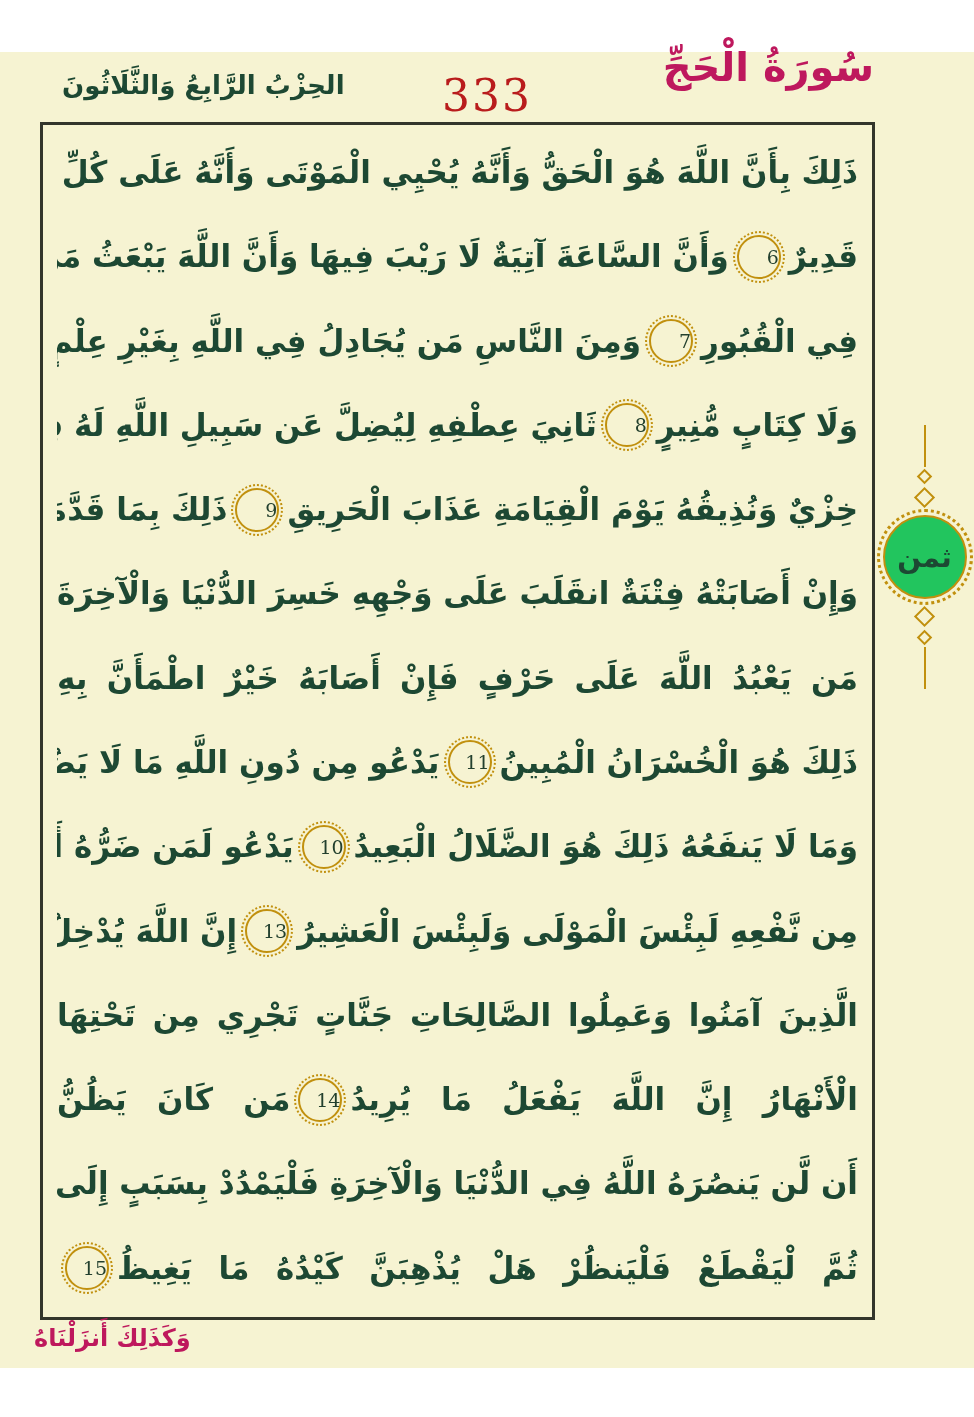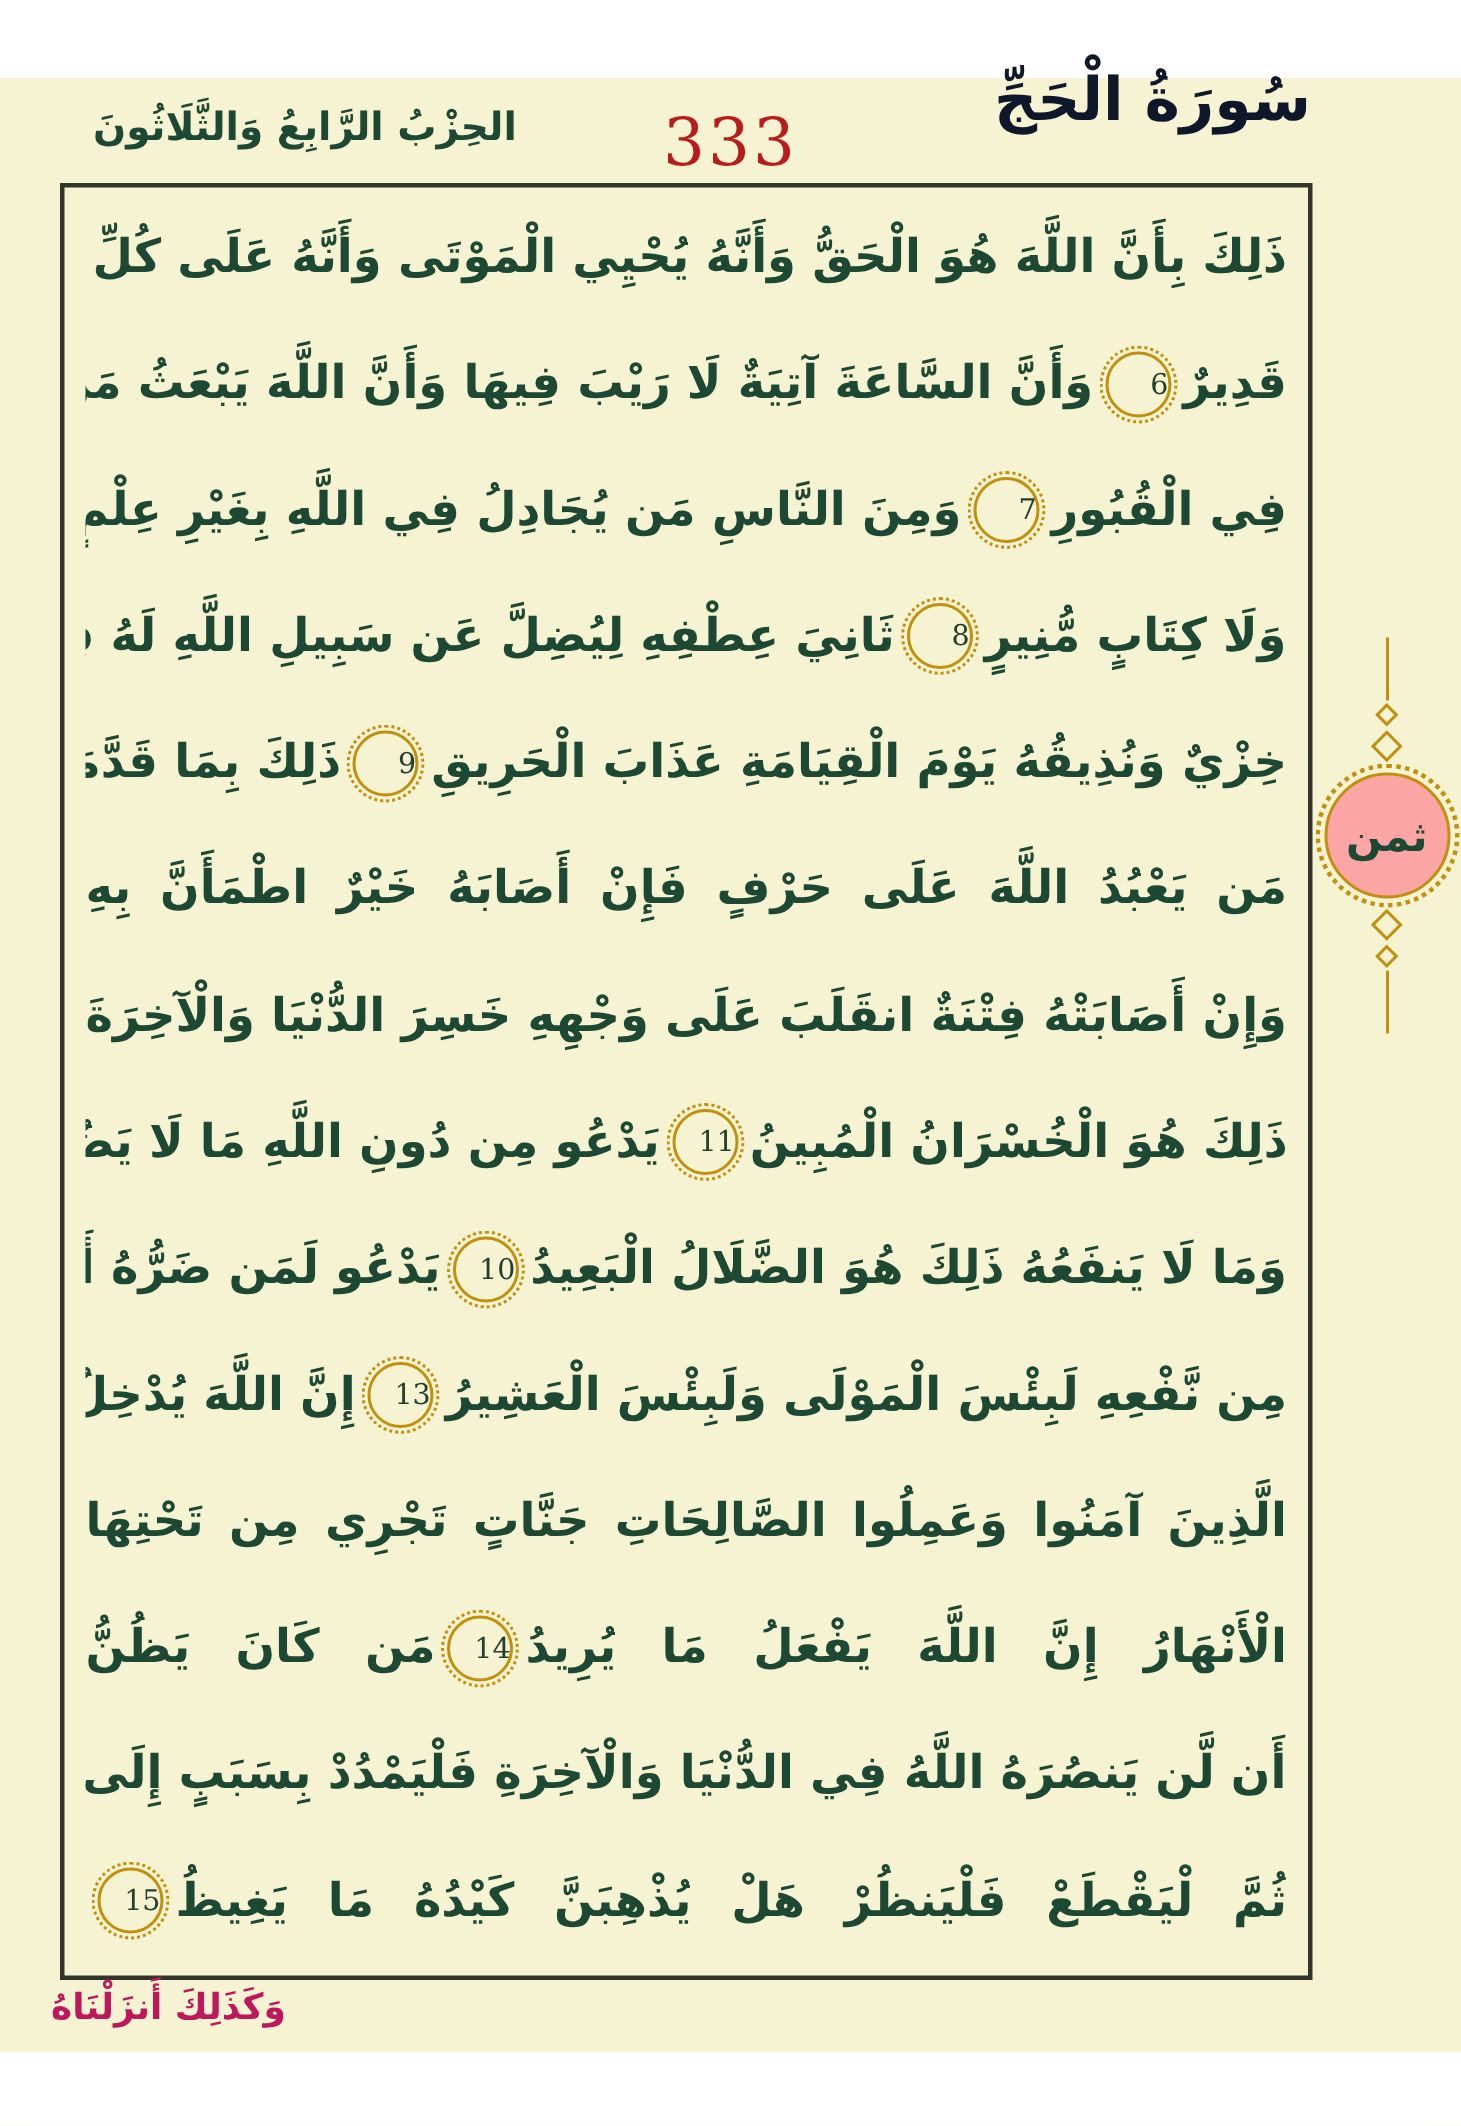--- a/index.html
+++ b/index.html
@@ -24,21 +24,21 @@
   }
   .hdr-page-number{
     position:absolute;top:18px;left:0;width:100%;
     text-align:center;
     color:#b91c1c;font-size:44px;
     font-family:"DejaVu Serif",serif;
     letter-spacing:2px;
   }
   .hdr-surah{
     position:absolute;top:-8px;right:100px;
-    color:#0f172a;font-size:40px;font-weight:bold;
+    color:#be185d;font-size:40px;font-weight:bold;
     direction:rtl;
   }
   
   .text-frame{
     position:absolute;left:40px;top:70px;
     width:835px;height:1198px;
     border:3px solid #33352b;
     box-sizing:border-box;
     display:flex;flex-direction:column;
     padding:6px 14px;
@@ -96,21 +96,21 @@
   .orn-diamond.small{width:7px;height:7px;}
   .orn-medallion{
     width:80px;height:80px;
     border:2px solid #c1900e;
     outline:3px dotted #c1900e;
     outline-offset:3px;
     border-radius:50%;
     display:flex;align-items:center;justify-content:center;
     color:#1d4833;font-size:28px;font-weight:bold;
     margin:6px 0;
-    background:#fca5a5;
+    background:#22c55e;
   }
   
   .catchword{
     position:absolute;left:34px;top:1272px;
     color:#be185d;font-size:24px;font-weight:bold;
     direction:rtl;
   }
 </style>
 </head>
 <body>
@@ -122,22 +122,22 @@
     <div class="hdr-hizb">الحِزْبُ الرَّابِعُ وَالثَّلَاثُونَ</div>
     <div class="hdr-page-number">333</div>
     <div class="hdr-surah">سُورَةُ الْحَجِّ</div>
 
     <div class="text-frame">
         <div class="mushaf-line"><span class="ayah-text">ذَلِكَ بِأَنَّ اللَّهَ هُوَ الْحَقُّ وَأَنَّهُ يُحْيِي الْمَوْتَى وَأَنَّهُ عَلَى كُلِّ شَيْءٍ</span></div>
         <div class="mushaf-line"><span class="ayah-text">قَدِيرٌ</span><span class="verse-marker">6</span><span class="ayah-text">وَأَنَّ السَّاعَةَ آتِيَةٌ لَا رَيْبَ فِيهَا وَأَنَّ اللَّهَ يَبْعَثُ مَن</span></div>
         <div class="mushaf-line"><span class="ayah-text">فِي الْقُبُورِ</span><span class="verse-marker">7</span><span class="ayah-text">وَمِنَ النَّاسِ مَن يُجَادِلُ فِي اللَّهِ بِغَيْرِ عِلْمٍ وَلَا هُدًى</span></div>
         <div class="mushaf-line"><span class="ayah-text">وَلَا كِتَابٍ مُّنِيرٍ</span><span class="verse-marker">8</span><span class="ayah-text">ثَانِيَ عِطْفِهِ لِيُضِلَّ عَن سَبِيلِ اللَّهِ لَهُ فِي الدُّنْيَا</span></div>
         <div class="mushaf-line"><span class="ayah-text">خِزْيٌ وَنُذِيقُهُ يَوْمَ الْقِيَامَةِ عَذَابَ الْحَرِيقِ</span><span class="verse-marker">9</span><span class="ayah-text">ذَلِكَ بِمَا قَدَّمَتْ</span></div>
+        <div class="mushaf-line"><span class="ayah-text">وَإِنْ أَصَابَتْهُ فِتْنَةٌ انقَلَبَ عَلَى وَجْهِهِ خَسِرَ الدُّنْيَا وَالْآخِرَةَ</span></div>
         <div class="mushaf-line"><span class="ayah-text">مَن يَعْبُدُ اللَّهَ عَلَى حَرْفٍ فَإِنْ أَصَابَهُ خَيْرٌ اطْمَأَنَّ بِهِ</span></div>
-        <div class="mushaf-line"><span class="ayah-text">وَإِنْ أَصَابَتْهُ فِتْنَةٌ انقَلَبَ عَلَى وَجْهِهِ خَسِرَ الدُّنْيَا وَالْآخِرَةَ</span></div>
         <div class="mushaf-line"><span class="ayah-text">ذَلِكَ هُوَ الْخُسْرَانُ الْمُبِينُ</span><span class="verse-marker">11</span><span class="ayah-text">يَدْعُو مِن دُونِ اللَّهِ مَا لَا يَضُرُّهُ</span></div>
         <div class="mushaf-line"><span class="ayah-text">وَمَا لَا يَنفَعُهُ ذَلِكَ هُوَ الضَّلَالُ الْبَعِيدُ</span><span class="verse-marker">10</span><span class="ayah-text">يَدْعُو لَمَن ضَرُّهُ أَقْرَبُ</span></div>
         <div class="mushaf-line"><span class="ayah-text">مِن نَّفْعِهِ لَبِئْسَ الْمَوْلَى وَلَبِئْسَ الْعَشِيرُ</span><span class="verse-marker">13</span><span class="ayah-text">إِنَّ اللَّهَ يُدْخِلُ</span></div>
         <div class="mushaf-line"><span class="ayah-text">الَّذِينَ آمَنُوا وَعَمِلُوا الصَّالِحَاتِ جَنَّاتٍ تَجْرِي مِن تَحْتِهَا</span></div>
         <div class="mushaf-line"><span class="ayah-text">الْأَنْهَارُ إِنَّ اللَّهَ يَفْعَلُ مَا يُرِيدُ</span><span class="verse-marker">14</span><span class="ayah-text">مَن كَانَ يَظُنُّ</span></div>
         <div class="mushaf-line"><span class="ayah-text">أَن لَّن يَنصُرَهُ اللَّهُ فِي الدُّنْيَا وَالْآخِرَةِ فَلْيَمْدُدْ بِسَبَبٍ إِلَى السَّمَاءِ</span></div>
         <div class="mushaf-line"><span class="ayah-text">ثُمَّ لْيَقْطَعْ فَلْيَنظُرْ هَلْ يُذْهِبَنَّ كَيْدُهُ مَا يَغِيظُ</span><span class="verse-marker">15</span></div>
       </div>
 
     <div class="margin-ornament">

